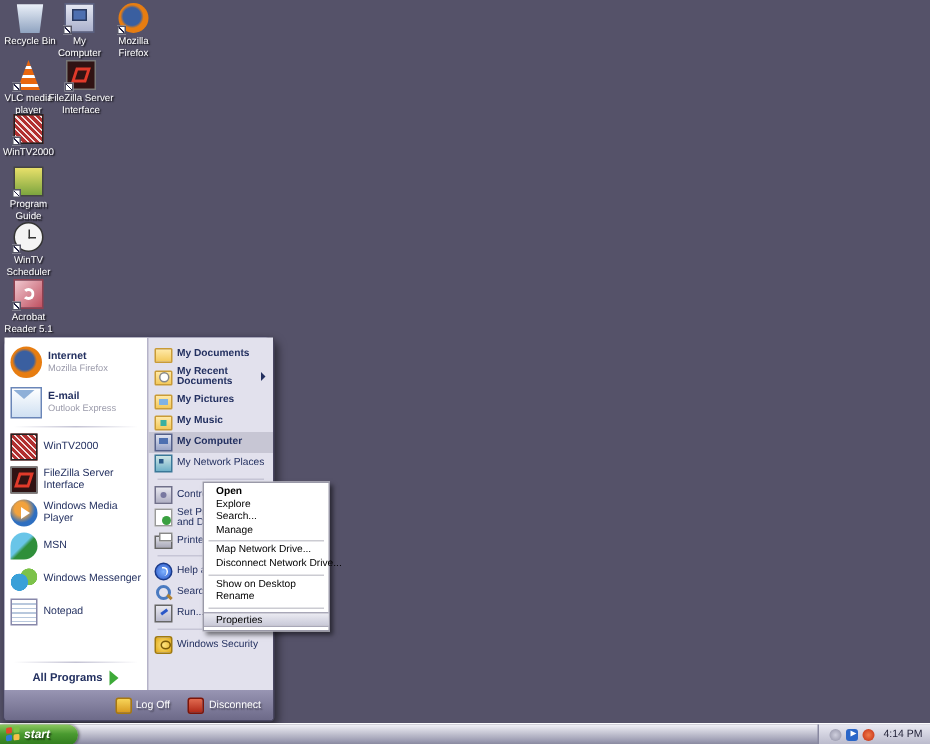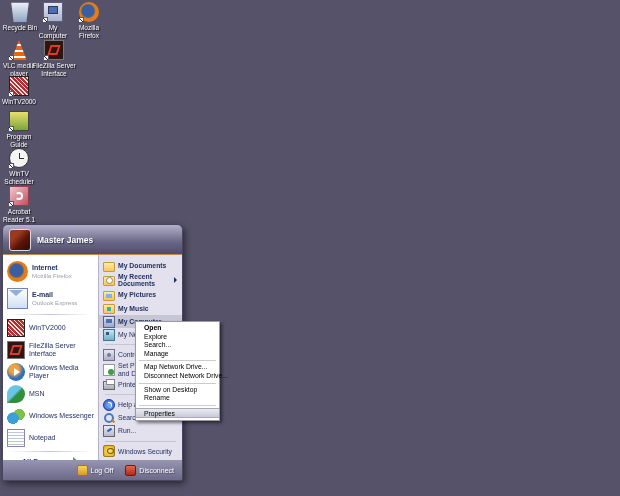--- a/index.html
+++ b/index.html
@@ -214,24 +214,20 @@
       <div class="dwrap p8">
         <div class="iconbox">
           <div class="dicon i-acrobat"></div>
           <span class="scbadge"></span>
         </div>
         <div class="dlabel">Acrobat Reader 5.1</div>
       </div>
     </div>
 
   <div class="start-menu">
-    <div class="sm-header">
-      <div class="avatar"></div>
-      <span class="sm-user">Master James</span>
-    </div>
     <div class="sm-body">
       <div class="sm-left" id="sm-left">
           <div class="sml-item big">
             <span class="mi mi-firefox"></span>
             <div class="sml-text">
               <div class="sml-label">Internet</div>
               <div class="sml-sub">Mozilla Firefox</div>
             </div>
           </div>
           <div class="sml-item big">
@@ -364,14 +360,28 @@
       <div class="cm-sep"></div>
       <div class="cm-item">Map Network Drive...</div>
       <div class="cm-item">Disconnect Network Drive...</div>
       <div class="cm-sep"></div>
       <div class="cm-item">Show on Desktop</div>
       <div class="cm-item">Rename</div>
       <div class="cm-sep"></div>
       <div class="cm-item hl">Properties</div>
     </div>
 
+  <div class="taskbar">
+    <div class="start-btn">
+      <span class="flag"></span>
+      <span>start</span>
+    </div>
+    <div class="tray">
+      <span id="tray-icons" style="display:flex;gap:3px;align-items:center;">
+          <span class="ti ti-volume"></span>
+          <span class="ti ti-media-player"></span>
+          <span class="ti ti-vlc"></span>
+        </span>
+      <span class="clock">4:14 PM</span>
+    </div>
+  </div>
 
 </div>
 
 </body></html>

